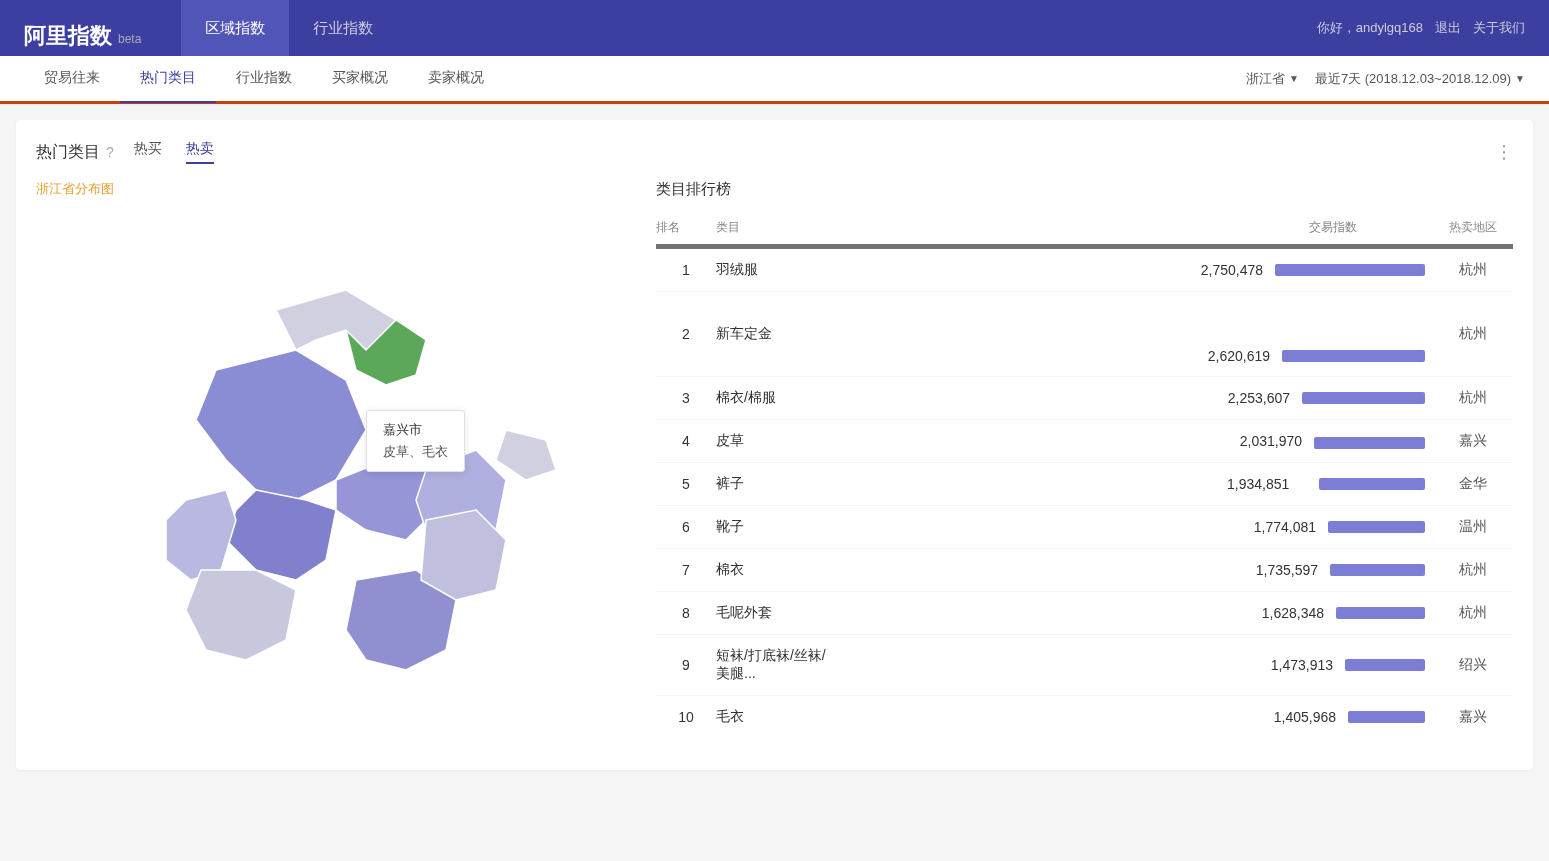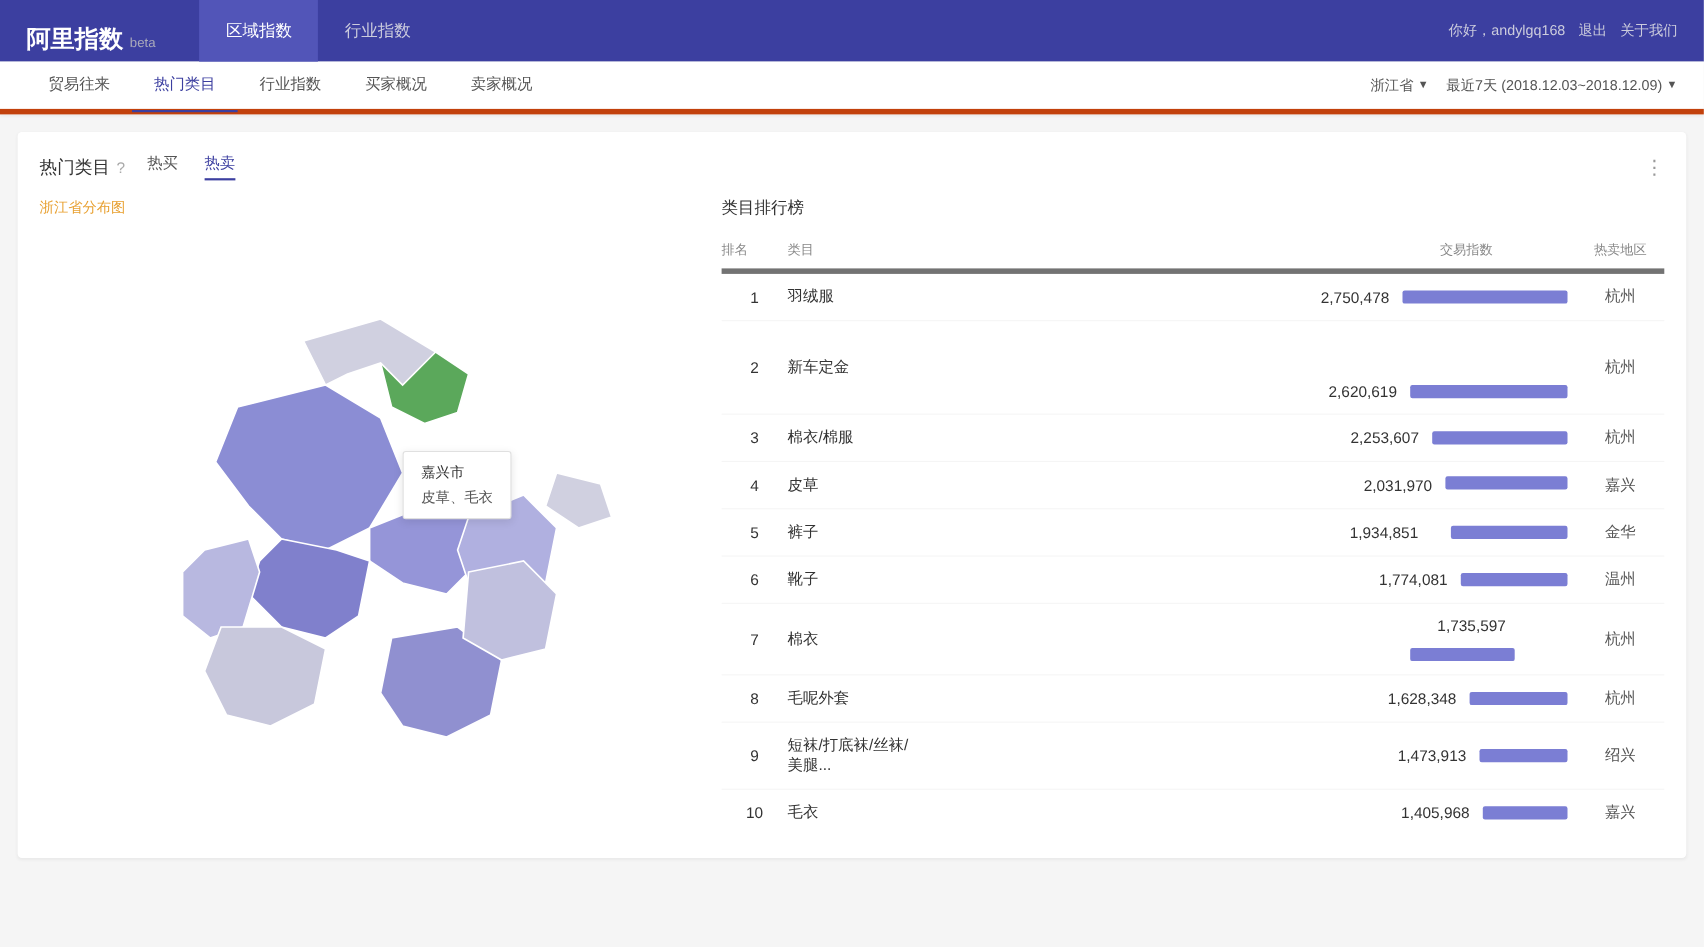--- a/index.html
+++ b/index.html
@@ -10,21 +10,21 @@
     .logo-area { display: flex; align-items: baseline; gap: 6px; margin-right: 40px; margin-top: 16px; }
     .logo-text { color: #fff; font-size: 22px; font-weight: bold; }
     .logo-beta { color: #aab; font-size: 12px; }
     .header-nav { display: flex; gap: 0; }
     .header-nav-item { color: #ccd; padding: 0 24px; height: 56px; display: flex; align-items: center; font-size: 15px; cursor: pointer; }
     .header-nav-item.active { background: #5255b8; color: #fff; }
     .header-right { margin-left: auto; display: flex; align-items: center; gap: 12px; color: #ccd; font-size: 13px; }
     .header-right a { color: #ccd; text-decoration: none; }
 
     
-    .subnav { background: #fff; display: flex; align-items: center; padding: 0 24px; height: 48px; border-bottom: 5px solid #c2410c; box-shadow: 0 1px 3px rgba(0,0,0,0.05); }
+    .subnav { background: #fff; display: flex; align-items: center; padding: 0 24px; height: 48px; border-bottom: 3px solid #c2410c; box-shadow: 0 1px 3px rgba(0,0,0,0.05); }
     .subnav-item { padding: 0 20px; height: 48px; display: flex; align-items: center; font-size: 14px; color: #555; cursor: pointer; border-bottom: 2px solid transparent; }
     .subnav-item.active { color: #3c3fa0; border-bottom: 2px solid #3c3fa0; font-weight: 500; }
     .subnav-right { margin-left: auto; display: flex; align-items: center; gap: 16px; }
     .subnav-select { display: flex; align-items: center; gap: 4px; cursor: pointer; color: #555; font-size: 13px; }
     .subnav-select .arrow { font-size: 10px; }
 
     
     .main { padding: 16px; }
     .card { background: #fff; border-radius: 4px; padding: 20px; box-shadow: 0 1px 3px rgba(0,0,0,0.05); }
 
@@ -199,21 +199,21 @@
       <div class="bar-cell">
         <div class="bar-bg" style="width:123px;"></div>
       </div>
     </div>
     <div class="region">杭州</div>
   </div>
             <div class="table-row-item">
     <div class="rank-num ">4</div>
     <div class="cat-name">皮草</div>
     <div></div>
-    <div style="display:flex; align-items:flex-start; gap:12px; justify-content:flex-end; padding-right:8px;">
+    <div style="display:flex; align-items:flex-end; gap:12px; justify-content:flex-end; padding-right:8px;">
       <span class="trade-val" style="padding-right:0; min-width:80px; text-align:right">2,031,970</span>
       <div class="bar-cell">
         <div class="bar-bg" style="width:111px;"></div>
       </div>
     </div>
     <div class="region">嘉兴</div>
   </div>
             <div class="table-row-item">
     <div class="rank-num ">5</div>
     <div class="cat-name">裤子</div>
@@ -235,21 +235,21 @@
       <div class="bar-cell">
         <div class="bar-bg" style="width:97px;"></div>
       </div>
     </div>
     <div class="region">温州</div>
   </div>
             <div class="table-row-item">
     <div class="rank-num ">7</div>
     <div class="cat-name">棉衣</div>
     <div></div>
-    <div style="display:flex; align-items:center; gap:12px; justify-content:flex-end; padding-right:8px;flex-direction:column;">
+    <div style="display:flex; align-items:center; gap:12px; justify-content:flex-end; padding-right:8px;">
       <span class="trade-val" style="padding-right:0; min-width:80px; text-align:right">1,735,597</span>
       <div class="bar-cell">
         <div class="bar-bg" style="width:95px;"></div>
       </div>
     </div>
     <div class="region">杭州</div>
   </div>
             <div class="table-row-item">
     <div class="rank-num ">8</div>
     <div class="cat-name">毛呢外套</div>

